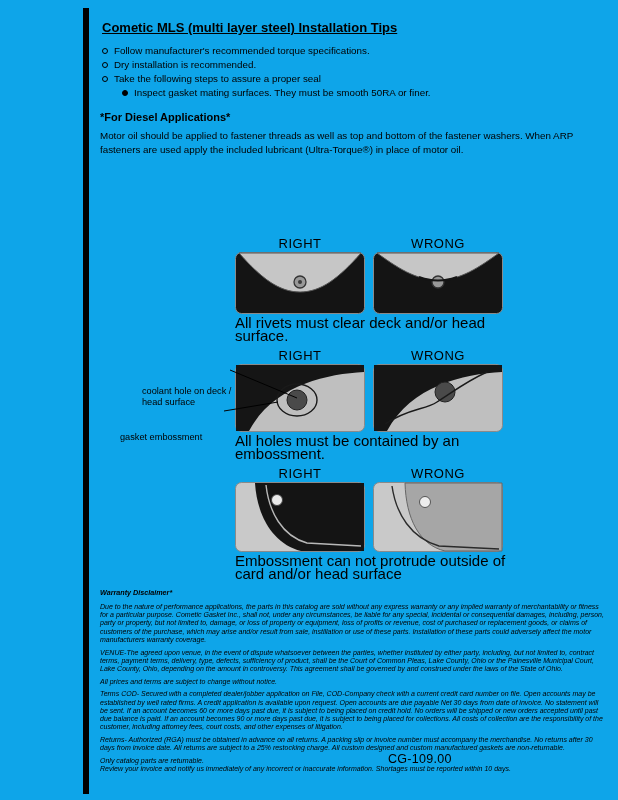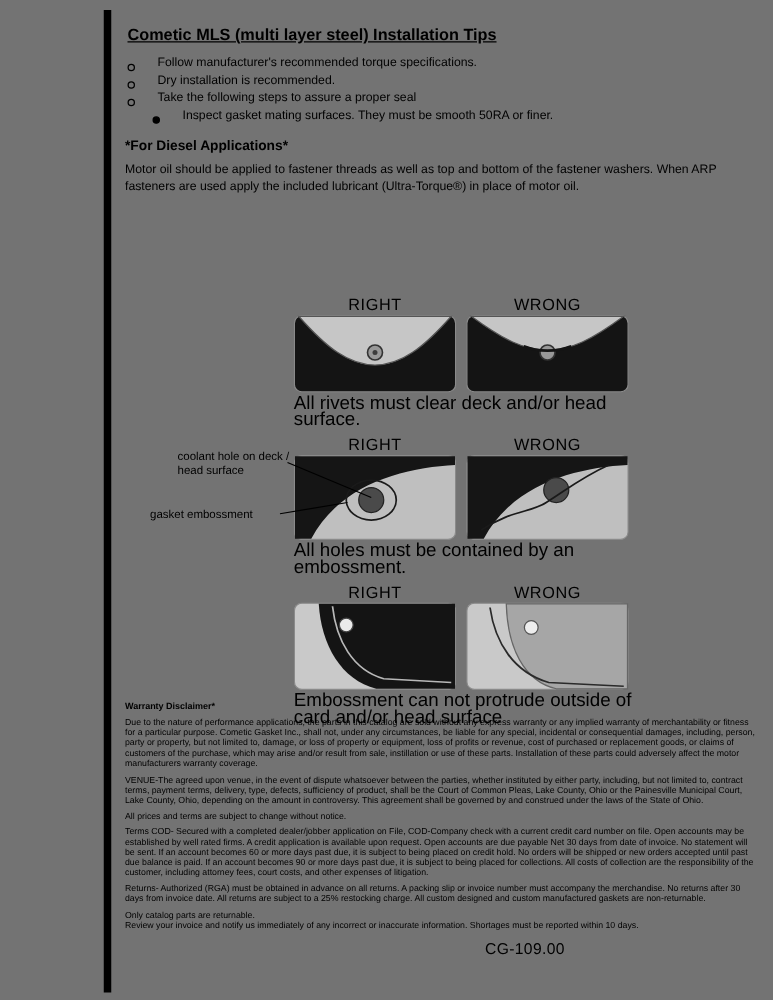--- a/index.html
+++ b/index.html
@@ -1,38 +1,38 @@
 <!DOCTYPE html>
 <html><head>
 <meta charset="utf-8">
 <style>
   html,body{margin:0;padding:0;background:#ffffff;}
-  .page{position:relative;width:618px;height:800px;background:#737373;font-family:"Liberation Sans",sans-serif;color:#000;overflow:hidden;}
+  .page{position:relative;width:618px;height:800px;background:#0ea5e9;font-family:"Liberation Sans",sans-serif;color:#000;overflow:hidden;}
   .left-rule{position:absolute;left:83px;top:8px;width:6px;height:786px;background:#000;}
   .content{position:absolute;left:100px;top:14px;width:506px;}
   .title{font-size:13px;font-weight:bold;text-decoration:underline;margin:6px 0 9px 2px;}
-  .b-row{display:flex;align-items:flex-end;margin-bottom:1px;font-size:9.8px;line-height:13px;gap:12px;}
+  .b-row{display:flex;align-items:flex-start;margin-bottom:1px;font-size:9.8px;line-height:13px;}
   .b-row.sub{margin-left:20px;}
   .b-marker{flex:0 0 auto;width:4px;height:4px;border:1px solid #000;border-radius:50%;margin:4px 6px 0 2px;}
   .b-marker.fill{background:#000;}
   .diesel-h{font-size:11px;font-weight:bold;margin:12px 0 6px 0;}
   .body{font-size:9.8px;line-height:13.5px;width:474px;margin:0 0 8px 0;}
   .note{margin-bottom:0;}
   .diagrams{position:absolute;left:100px;top:236px;width:506px;}
   .diag-row{position:relative;margin-bottom:6px;}
   .diag-headers{display:flex;gap:8px;margin-left:135px;font-size:13px;height:16px;letter-spacing:0.5px;}
   .diag-headers span{width:130px;text-align:center;}
   .diag-images{display:flex;gap:8px;margin-left:135px;}
   .diag-images svg{display:block;}
   .diag-caption{font-size:15px;line-height:12.5px;margin:3px 0 0 135px;width:272px;}
-  .callout{position:absolute;font-size:9.2px;line-height:10.5px;}
+  .callout{position:absolute;font-size:9.2px;line-height:10.5px;margin-top:26px;}
   .callout-1{left:42px;top:12px;width:92px;}
   .callout-2{left:20px;top:58px;width:104px;}
   .callout-lines{position:absolute;left:0;top:0;pointer-events:none;}
-  .fine{position:absolute;left:100px;top:560px;width:506px;}
+  .fine{position:absolute;left:100px;top:588px;width:506px;font-style:italic;}
   .fine-h{font-size:7.2px;font-weight:bold;margin:0 0 6px 0;}
   .fp{font-size:7px;line-height:8.2px;margin:0 0 4.5px 0;}
   .fp.tight{margin-bottom:0;}
   .footer{position:absolute;left:388px;top:752px;font-size:12.5px;letter-spacing:0.3px;}
 </style>
 </head>
 <body>
 
 <div class="page">
   <div class="left-rule"></div>

